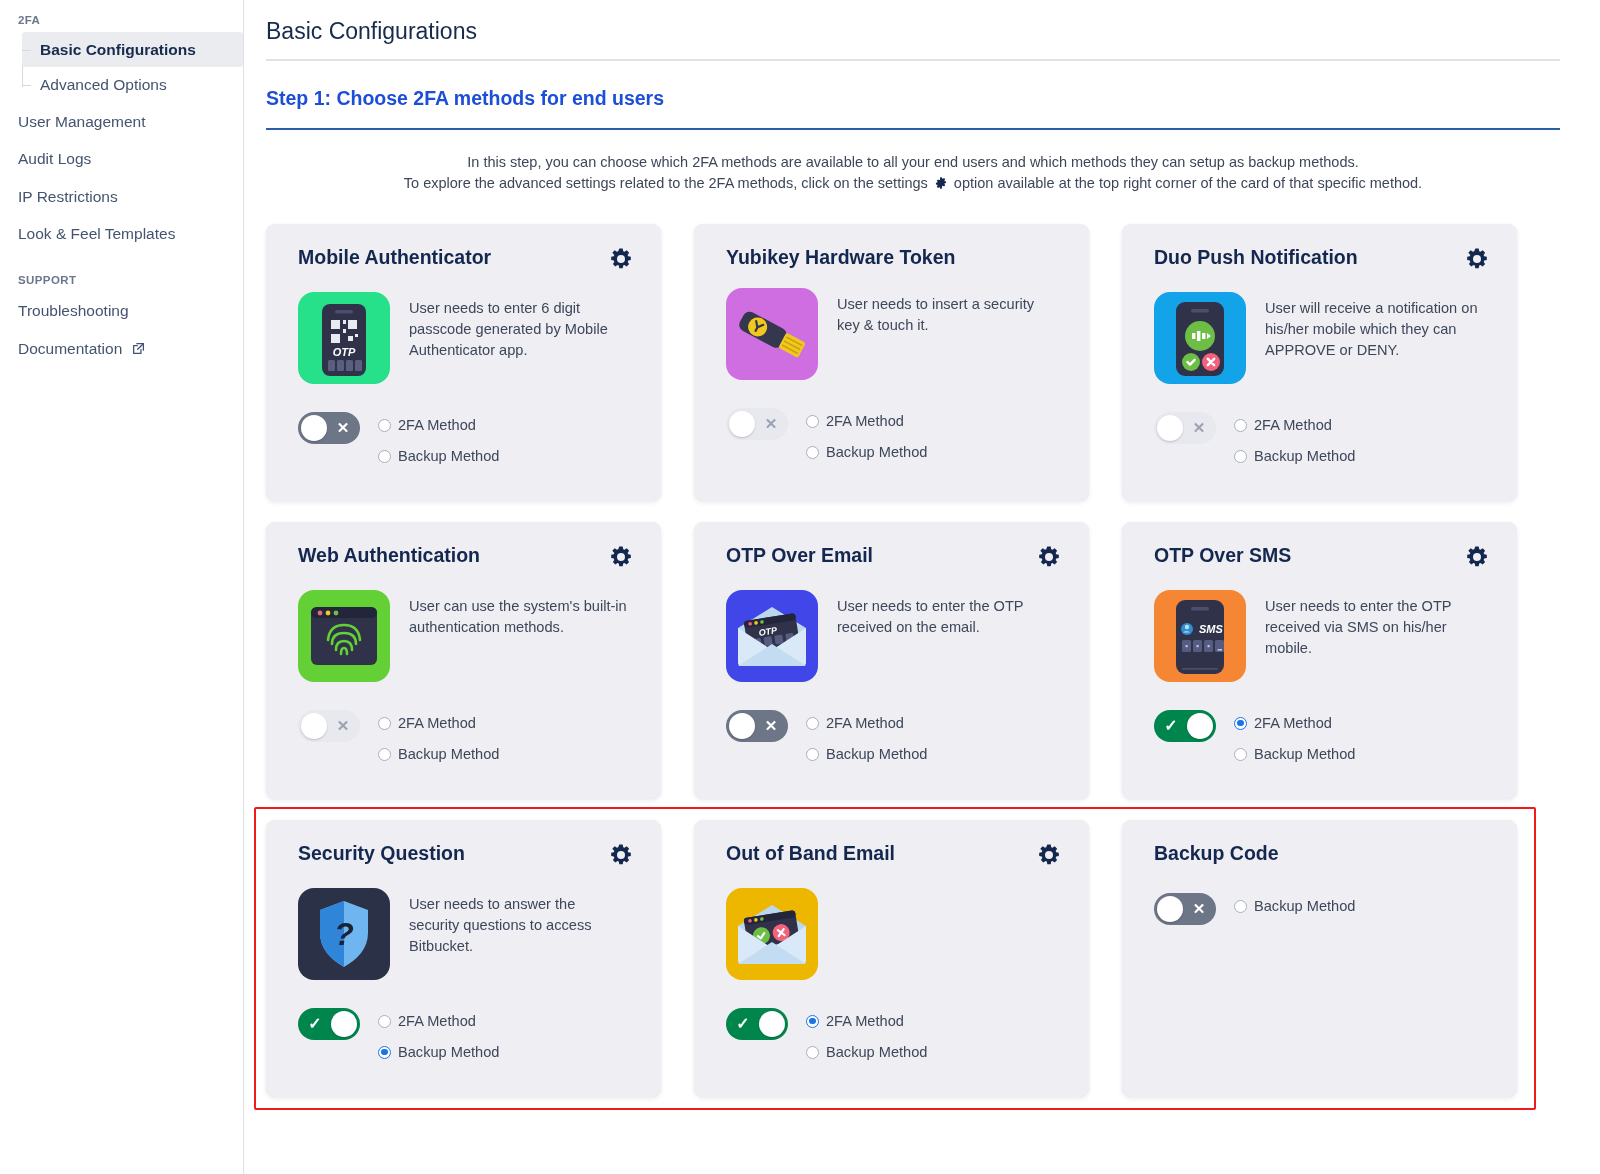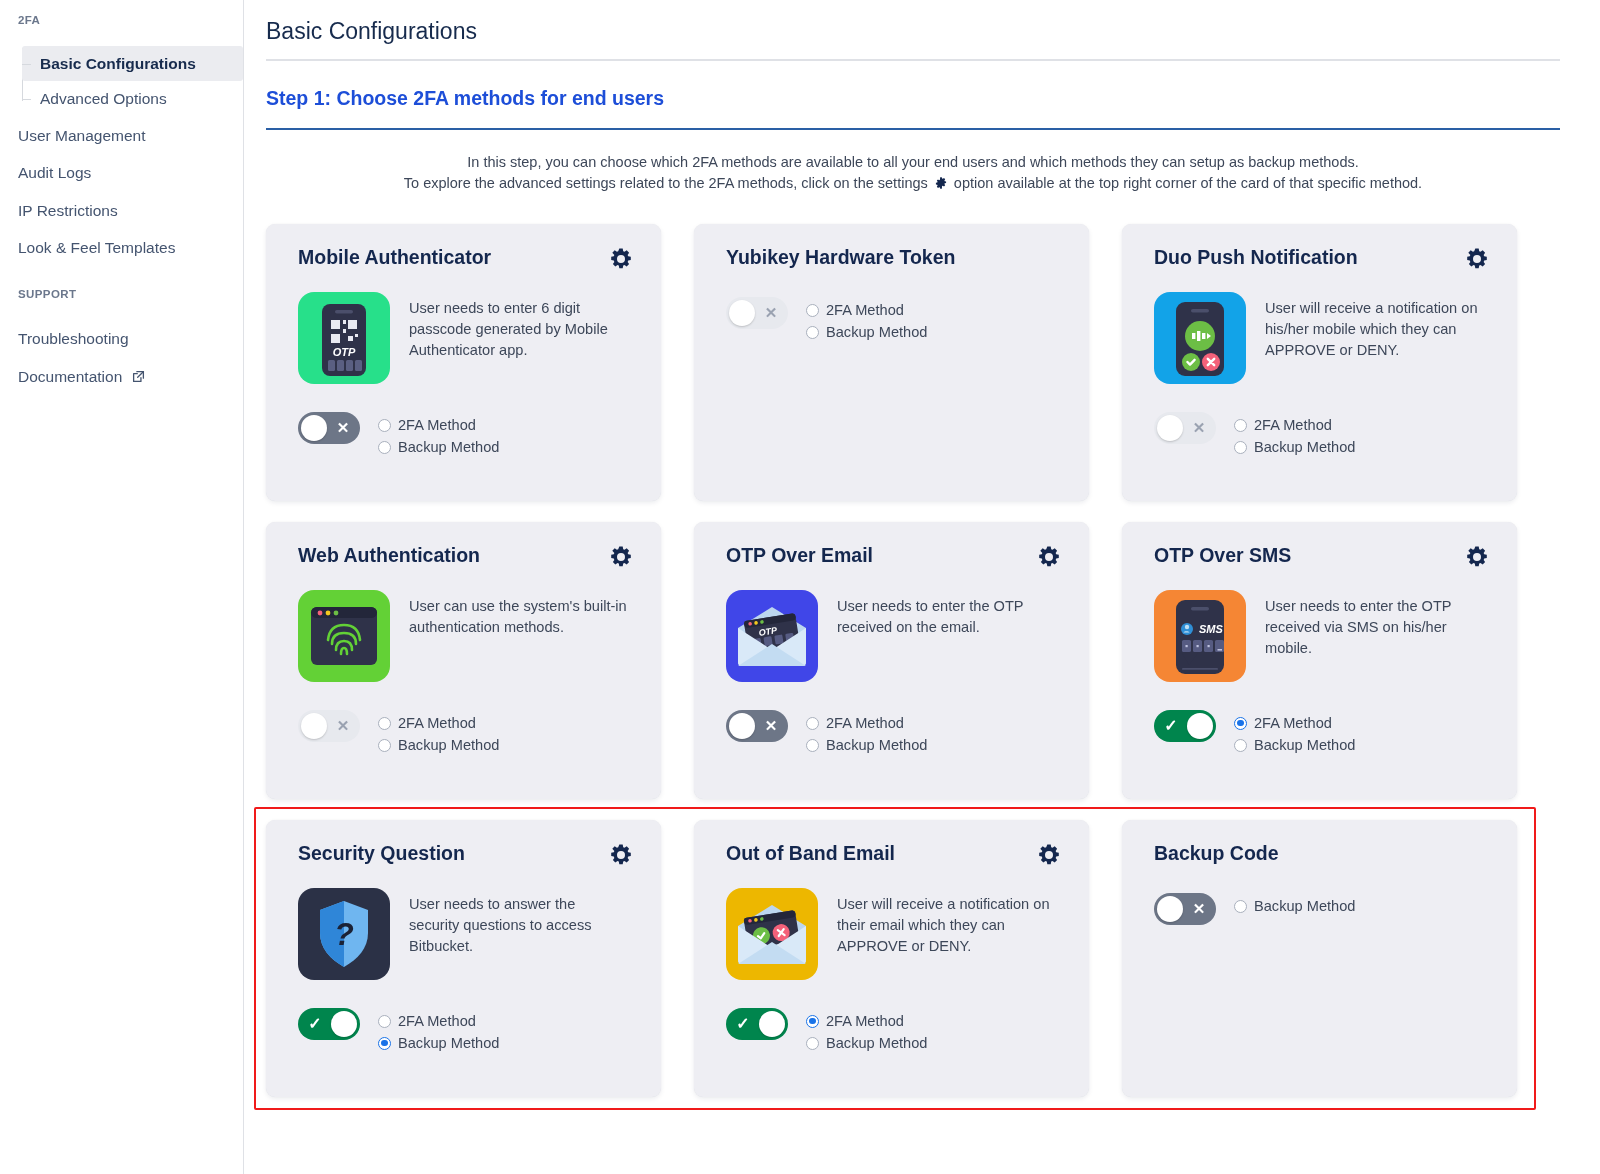--- a/index.html
+++ b/index.html
@@ -15,21 +15,21 @@
   .sidebar {
     width: 244px; height: 1174px;
     background: #ffffff;
     border-right: 1px solid #dfe1e6;
     padding-top: 14px;
     flex: 0 0 244px;
     position: relative;
   }
   .side-group-label {
     font-size: 11.5px; font-weight: 700; color: #6b778c;
-    letter-spacing: .4px; padding: 0 0 20px 18px;
+    letter-spacing: .4px; padding: 0 0 6px 18px;
   }
   .side-sub-wrap { position: relative; padding-left: 22px; }
   .side-sub-wrap:before {
     content: ""; position: absolute; left: 22px; top: 2px; bottom: 16px;
     width: 1px; background: #d6d9de;
   }
   .side-sub {
     position: relative; display: block;
     font-size: 15.5px; color: #44546f;
     padding: 8px 10px 8px 18px; margin-left: 0;
@@ -136,21 +136,21 @@
   .toggle.off .mark { right: 2px; color: #ffffff; }
   .toggle.disabled { background: #e7e9ee; }
   .toggle.disabled .knob { left: 3px; }
   .toggle.disabled .mark { right: 2px; color: #9aa2b1; }
   .toggle.on { background: #00854d; }
   .toggle.on .knob { right: 3px; }
   .toggle.on .mark { left: 2px; color: #ffffff; font-size: 16px; }
 
   .radios {
     display: flex; flex-wrap: wrap; align-items: flex-end;
-    gap: 6px 14px; max-width: 232px; padding-top: 5px;
+    gap: 15px 14px; max-width: 232px; padding-top: 5px;
   }
   .radio-opt {
     display: inline-flex; align-items: baseline; gap: 7px;
     font-size: 14.6px; color: #3d4759; cursor: pointer;
     white-space: nowrap;
   }
   .rdot {
     width: 13px; height: 13px; border-radius: 50%;
     border: 1.5px solid #a9b0bd; background: #fff;
     display: inline-block; position: relative; flex: 0 0 13px;
@@ -296,20 +296,39 @@
                 <span class="rdot"></span>
                 <span>Backup Method</span>
               </label>
             </div>
           </div>
         </section>
 
         <section class="card">
           <div class="card-head">
             <div class="card-title">Yubikey Hardware Token</div>
+          </div>
+          <div class="card-body">
+            <div class="thumb" style="background:#cf6ee0">
+              <svg width="92" height="92" viewBox="0 0 92 92">
+                <g transform="rotate(28 46 46)">
+                  <rect x="12" y="36" width="48" height="21" rx="7" fill="#34374d"></rect>
+                  <circle cx="30" cy="46.5" r="9.5" fill="#f2c81e"></circle>
+                  <path d="M26 42l4 5 4-5" fill="none" stroke="#34374d" stroke-width="2.2" stroke-linecap="round"></path>
+                  <path d="M30 47v4" stroke="#34374d" stroke-width="2.2" stroke-linecap="round"></path>
+                  <rect x="58" y="38" width="22" height="17" rx="2" fill="#f2c81e"></rect>
+                  <g stroke="#c9a312" stroke-width="1.6">
+                    <path d="M60 42h18"></path>
+                      <path d="M60 46.5h18"></path>
+                      <path d="M60 51h18"></path>
+                  </g>
+                </g>
+              </svg>
+            </div>
+            <div class="card-desc">User needs to insert a security key &amp; touch it.</div>
           </div>
           <div class="card-controls">
             <div class="toggle disabled">
               <span class="knob"></span>
               <span class="mark">✕</span>
             </div>
             <div class="radios">
               <label class="radio-opt">
                 <span class="rdot"></span>
                 <span>2FA Method</span>
@@ -580,21 +599,20 @@
                   <circle cx="38" cy="29.5" r="1.8" fill="#6cbe45"></circle>
                   <circle cx="35" cy="46" r="8.5" fill="#6cbe45"></circle>
                   <path d="M31.5 46l2.4 2.5 4.3-4.6" fill="none" stroke="#fff" stroke-width="2.2" stroke-linecap="round" stroke-linejoin="round"></path>
                   <circle cx="55" cy="46" r="8.5" fill="#f4617a"></circle>
                   <path d="M52 43l6 6M58 43l-6 6" stroke="#fff" stroke-width="2.2" stroke-linecap="round"></path>
                 </g>
                 <path d="M12 72V38l34 22 34-22v34a4 4 0 0 1-4 4H16a4 4 0 0 1-4-4z" fill="#d9e9f8"></path>
                 <path d="M12 76L46 54l34 22z" fill="#c3dcf2"></path>
               </svg>
             </div>
-            <div class="card-desc">User will receive a notification on their email which they can APPROVE or DENY.</div>
           </div>
           <div class="card-controls">
             <div class="toggle on">
               <span class="mark">✓</span>
               <span class="knob"></span>
             </div>
             <div class="radios">
               <label class="radio-opt">
                 <span class="rdot sel"></span>
                 <span>2FA Method</span>

